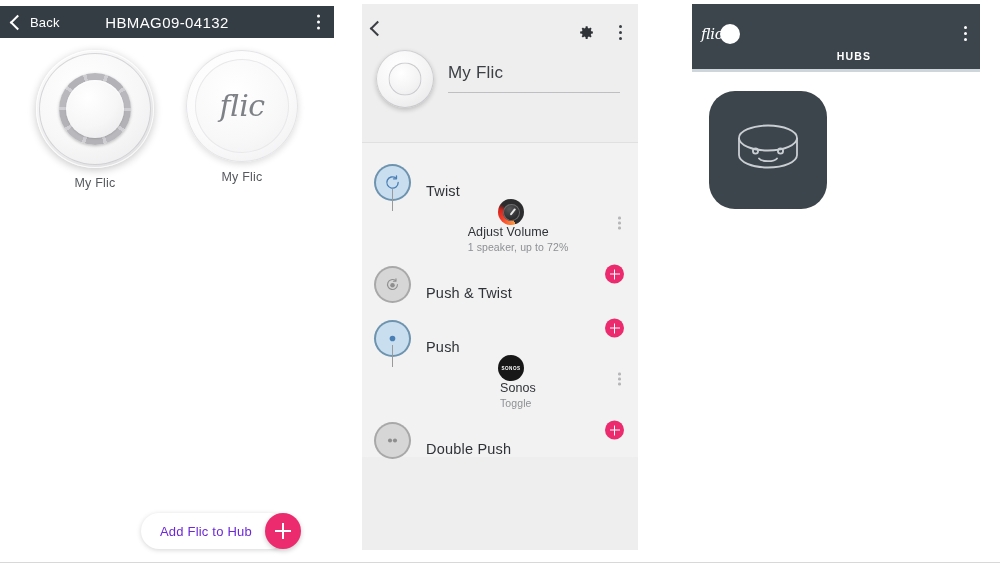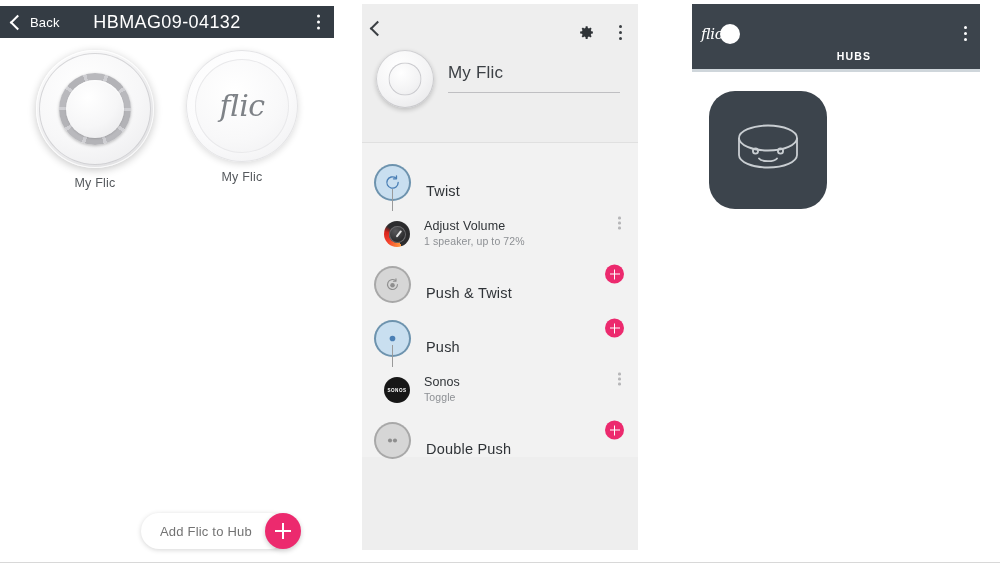--- a/index.html
+++ b/index.html
@@ -51,21 +51,21 @@
   .back-label {
     color: #ffffff;
     font-size: 13px;
     letter-spacing: .2px;
   }
   .left-title {
     position: absolute;
     left: 0; right: 0;
     text-align: center;
     color: #ffffff;
-    font-size: 18px;
+    font-size: 15px;
     letter-spacing: .4px;
     pointer-events: none;
   }
   .kebab {
     display: flex;
     flex-direction: column;
     gap: 3px;
     align-items: center;
     cursor: pointer;
   }
@@ -314,24 +314,25 @@
     box-shadow: 0 0 0 2px #6d93ae;
   }
   .trig-icon.inactive {
     background: #d6d6d6;
     box-shadow: 0 0 0 2px #a8a8a8;
   }
 
   .action-row {
     position: relative;
     display: flex;
-    align-items: flex-end;
+    align-items: center;
     height: 48px;
     padding-left: 22px;
     cursor: pointer;
+    flex-direction: column;
   }
   .connector {
     position: absolute;
     left: 30px;
     top: -10px;
     width: 1px;
     height: 22px;
     background: #9a9a9a;
   }
   .action-texts {
@@ -480,21 +481,21 @@
     height: 36px;
     background: #ffffff;
     border-radius: 22px;
     box-shadow: 0 1px 5px rgba(0,0,0,.17);
     padding-left: 19px;
     padding-right: 36px;
     cursor: pointer;
   }
   .pill-label {
     font-size: 13px;
-    color: #737373;
+    color: #6d28d9;
     letter-spacing: .2px;
     white-space: nowrap;
   }
   .pill-fab {
     position: absolute;
     right: -13px;
     top: 50%;
     transform: translateY(-50%);
     width: 36px; height: 36px;
     border-radius: 50%;

